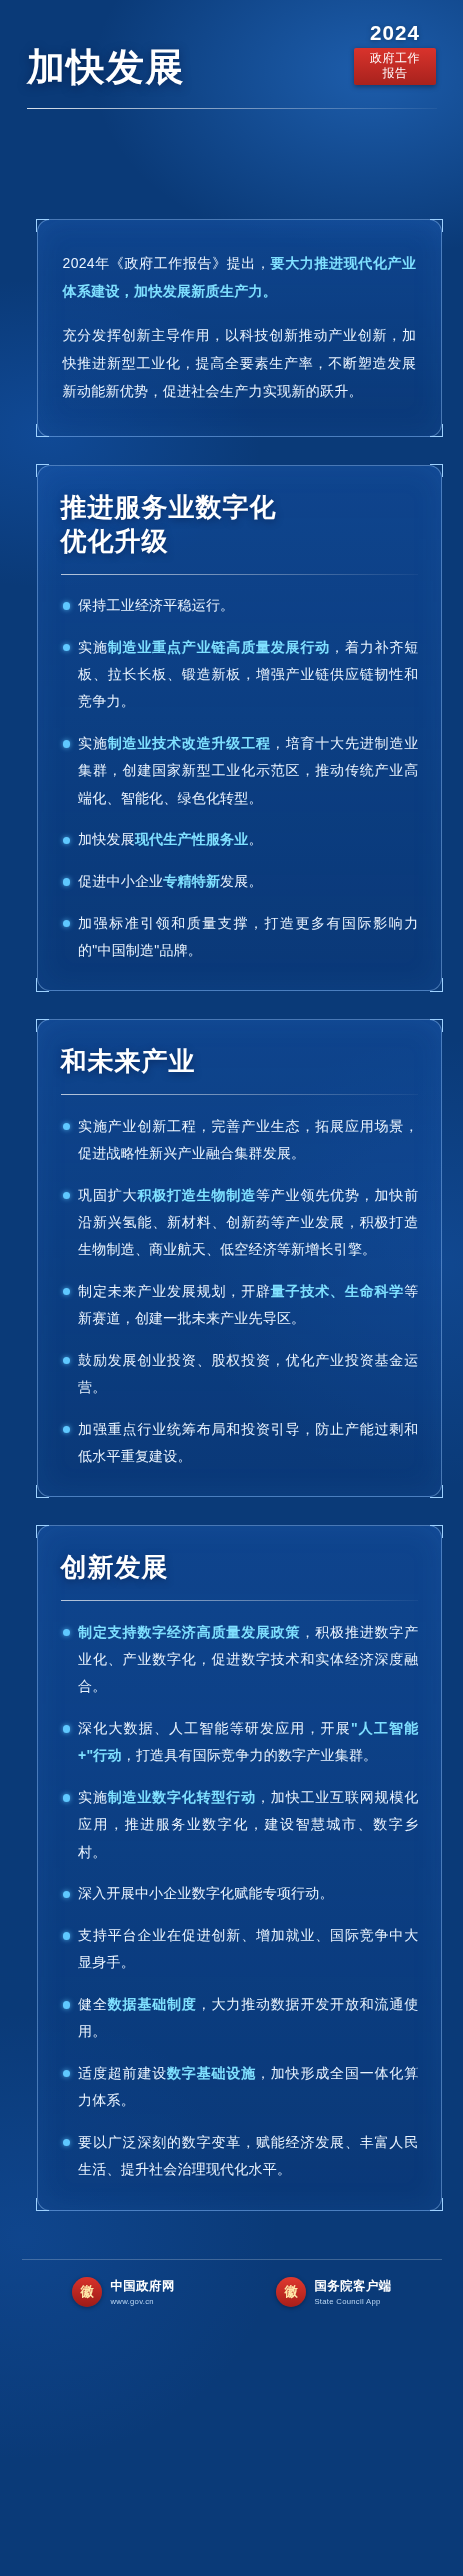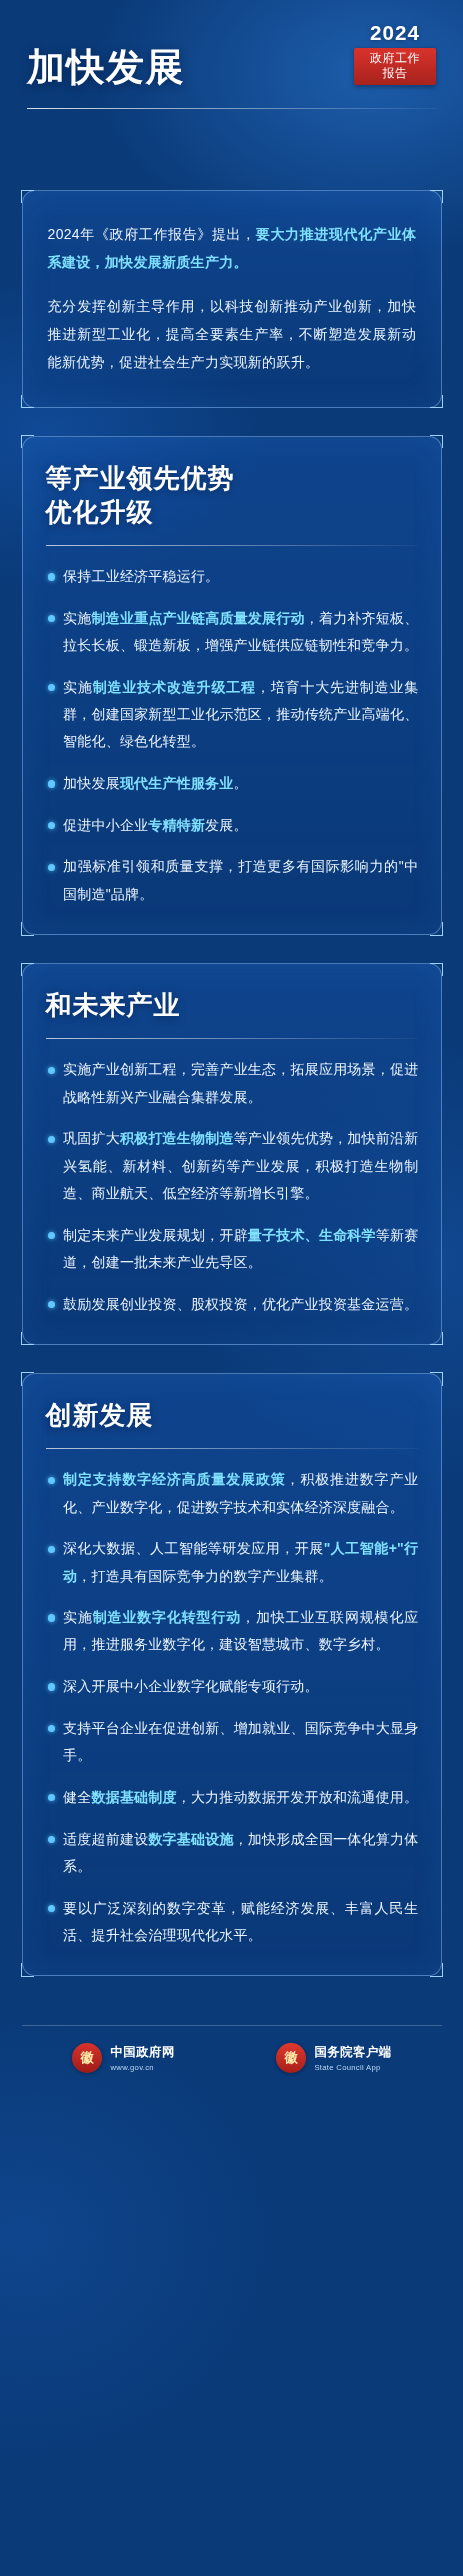--- a/index.html
+++ b/index.html
@@ -36,21 +36,21 @@
       linear-gradient(to bottom, rgba(255,255,255,0.035) 0.5px, transparent 0.5px);
     background-size: 31px 31px;
     pointer-events: none;
   }
   .inner { position: relative; z-index: 3; }
 
   
   .header {
     position: relative;
     padding: 44px 0 31px 0;
-    height: 190px;
+    height: 219px;
   }
   .hdr-badge {
     position: absolute;
     right: 28px;
     top: 20.6px;
     width: 82px;
     text-align: center;
     color: #ffffff;
   }
   .hdr-badge .yr {
@@ -93,20 +93,21 @@
 
   
   .section { padding: 0 21.6px; margin-bottom: 28px; }
   .card {
     position: relative;
     border: 1px solid rgba(150,200,255,0.45);
     border-radius: 13px;
     background: linear-gradient(180deg, rgba(20,80,165,0.48), rgba(10,55,120,0.38));
     box-shadow: inset 0 0 31px rgba(80,160,255,0.10);
     padding: 24px 23px 26px 23px;
+    margin-left: 15px;
   }
   .card .corner {
     position: absolute;
     width: 13.4px;
     height: 13.4px;
     border: 1.5px solid #9fd2ff;
   }
   .card .c-tl { left: -1.5px; top: -1.5px; border-right: none; border-bottom: none; }
   .card .c-tr { right: -1.5px; top: -1.5px; border-left: none; border-bottom: none; }
   .card .c-bl { left: -1.5px; bottom: -1.5px; border-right: none; border-top: none; }
@@ -223,21 +224,21 @@
       </div>
     </div>
 
     <div class="section">
       <div class="card">
         <span class="corner c-tl"></span>
         <span class="corner c-tr"></span>
         <span class="corner c-bl"></span>
         <span class="corner c-br"></span>
         <h2 class="sec-head">
-          <span>等产业领先优势</span>
+          <span>推进服务业数字化</span>
           <span class="l2">优化升级</span>
         </h2>
         <div class="head-rule"></div>
         <ul class="bullets">
           <li>保持工业经济平稳运行。</li>
           <li>实施<span class="em-blue">制造业重点产业链高质量发展行动</span>，着力补齐短板、拉长长板、锻造新板，增强产业链供应链韧性和竞争力。</li>
           <li>实施<span class="em-blue">制造业技术改造升级工程</span>，培育十大先进制造业集群，创建国家新型工业化示范区，推动传统产业高端化、智能化、绿色化转型。</li>
           <li>加快发展<span class="em-blue">现代生产性服务业</span>。</li>
           <li>促进中小企业<span class="em-blue">专精特新</span>发展。</li>
           <li>加强标准引领和质量支撑，打造更多有国际影响力的"中国制造"品牌。</li>
@@ -253,20 +254,21 @@
         <span class="corner c-br"></span>
         <h2 class="sec-head">
           <span class="l2">和未来产业</span>
         </h2>
         <div class="head-rule"></div>
         <ul class="bullets">
           <li>实施产业创新工程，完善产业生态，拓展应用场景，促进战略性新兴产业融合集群发展。</li>
           <li>巩固扩大<span class="em-blue">积极打造生物制造</span>等产业领先优势，加快前沿新兴氢能、新材料、创新药等产业发展，积极打造生物制造、商业航天、低空经济等新增长引擎。</li>
           <li>制定未来产业发展规划，开辟<span class="em-blue">量子技术、生命科学</span>等新赛道，创建一批未来产业先导区。</li>
           <li>鼓励发展创业投资、股权投资，优化产业投资基金运营。</li>
+          <li>加强重点行业统筹布局和投资引导，防止产能过剩和低水平重复建设。</li>
         </ul>
       </div>
     </div>
 
     <div class="section">
       <div class="card">
         <span class="corner c-tl"></span>
         <span class="corner c-tr"></span>
         <span class="corner c-bl"></span>
         <span class="corner c-br"></span>

